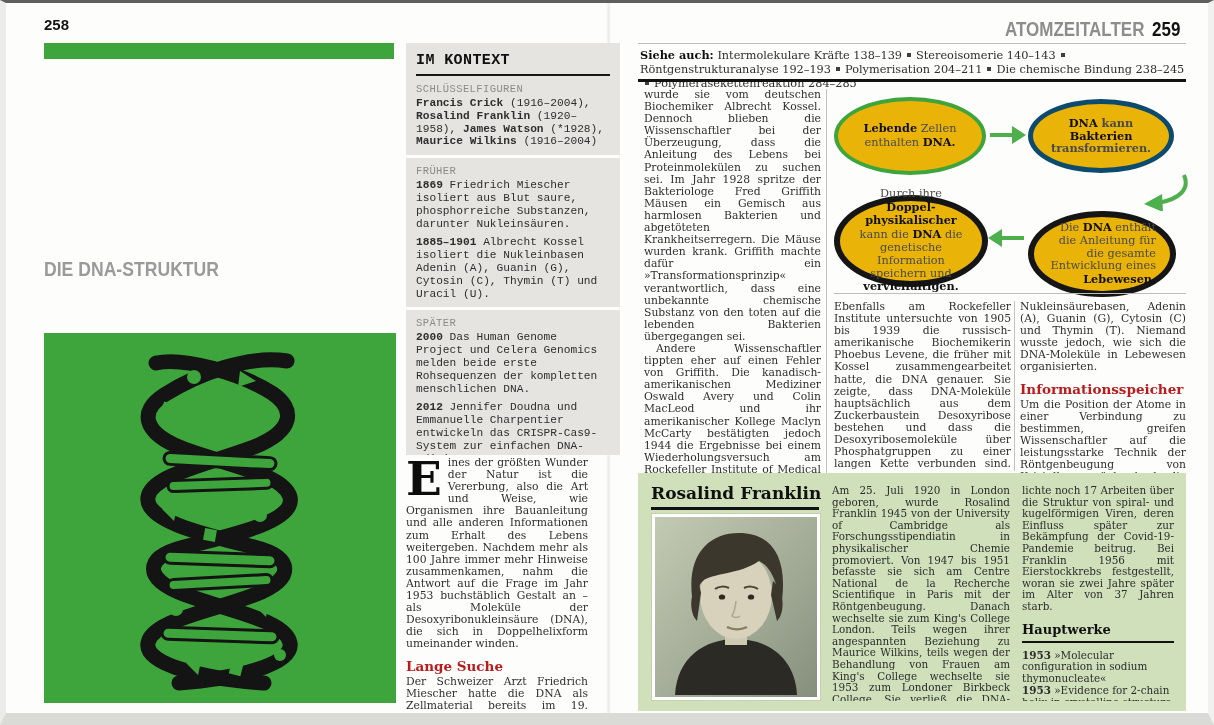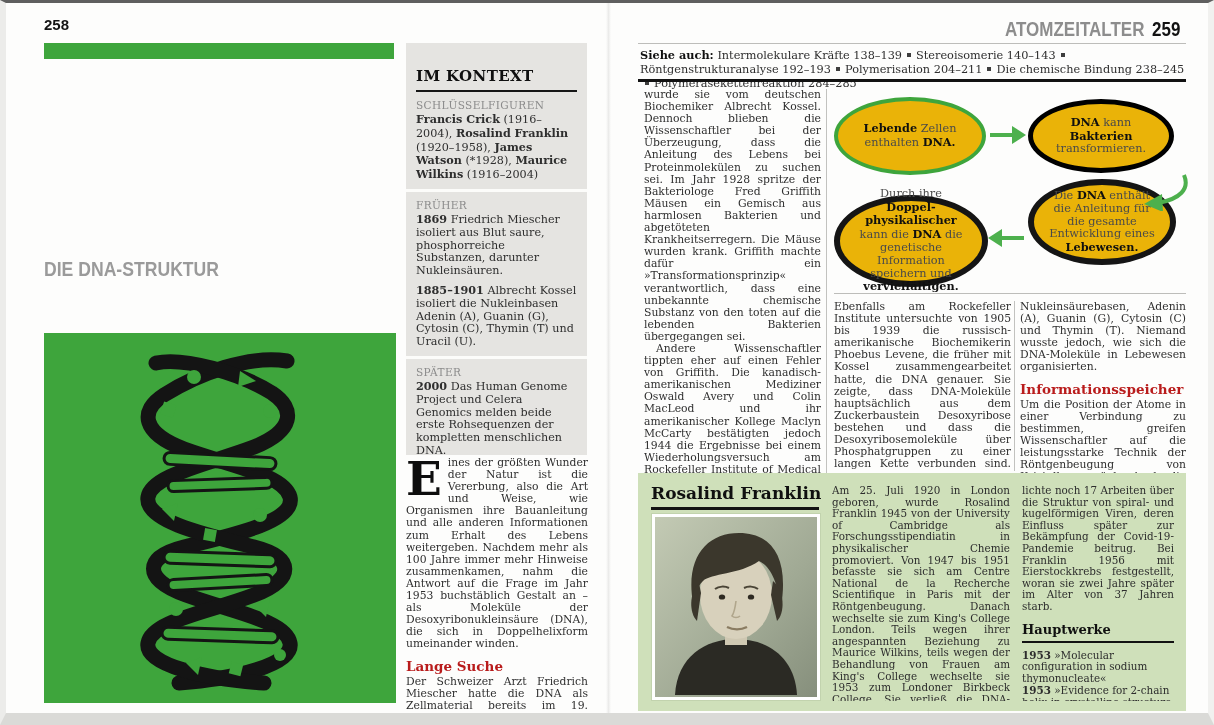--- a/index.html
+++ b/index.html
@@ -20,42 +20,42 @@
   .runhead { font-family:"Liberation Sans", sans-serif; font-weight:bold; font-size:20px;
              transform:scaleX(.85); transform-origin:right top; white-space:nowrap; }
   .runhead .grey { color:#8d8d8d; } .runhead .blk { color:#121212; margin-left:9px; }
 
   .body-txt { font-size:10.8px; line-height:12.1px; color:#2f2f2f; text-align:justify; }
   .subhead { font-size:13.5px; font-weight:bold; color:#b91c1c; margin:7px 0 2px 0; }
   .dropcap { float:left; font-size:47px; line-height:38px; font-weight:bold; color:#0d0d0d; margin:3px 6px 0 0; }
   .indent { text-indent:12px; }
 
   
-  .kbox { left:400px; top:40px; width:181px; height:412px; background:#e5e4e1; padding:24px 10px; overflow:hidden; }
+  .kbox { left:400px; top:40px; width:214px; height:412px; background:#e5e4e1; padding:9px 10px; overflow:hidden;font-family:Liberation Mono, monospace; }
   .ktitle { font-size:15px; font-weight:bold; color:#101010; letter-spacing:.4px; }
   .krule { height:2px; background:#161616; margin:5px 0 7px 0; }
   .ksep { height:3px; background:#fcfcfa; margin:7px -10px; }
   .klabel { font-size:10.5px; color:#8b8b8b; letter-spacing:.4px; margin-bottom:2px; }
   .kentry { font-size:11.2px; line-height:12.8px; color:#2e2e2e; margin-bottom:6px; }
   .kfigs { font-size:11.2px; line-height:12.8px; color:#2e2e2e; }
 
   
   .seealso { font-size:11.3px; line-height:14px; color:#2e2e2e; }
   .seealso b { color:#101010; }
   .ref-sq { display:inline-block; width:4px; height:4px; background:#3e3e3e; margin:0 5px 2px 5px; vertical-align:middle; }
   .hrule-thin { height:1px; background:#bdbdba; }
   .hrule-black { height:3px; background:#121212; }
   .vrule { width:1px; background:#c2c2bf; }
 
   
   .bubble { border-radius:50%; display:flex; align-items:center; justify-content:center;
             text-align:center; font-size:11.3px; line-height:12.8px; color:#4a4a4a; padding:4px 14px; background:#eab308; }
   .bubble b { color:#101010; }
   .b-green { border:4px solid #3ea53c; }
-  .b-black5 { border:5px solid #000000; }
+  .b-black5 { border:5px solid #0c4a6e;font-weight:bold; }
   .b-black6 { border:6px solid #151515; }
 
   
   .fbox { left:632px; top:470px; width:548px; height:238px; background:#cfe0ba; overflow:hidden; }
   .fhead { font-size:17px; font-weight:bold; color:#101010; }
   .fhead-rule { width:168px; height:3px; background:#121212; margin-top:4px; }
   .ftxt { font-size:10.4px; line-height:11.6px; color:#2d2d2d; text-align:justify; }
   .fworks { font-size:10.4px; line-height:11.8px; color:#2d2d2d; }
   .fworkhead { font-size:13px; font-weight:bold; color:#101010; margin-top:9px; }
   .fwork-rule { height:2px; background:#121212; margin:4px 0 7px 0; }
@@ -145,21 +145,21 @@
 
   <div class="abs bubble b-green" style="left:828px; top:94px; width:152px; height:78px;">
     <div><b>Lebende</b><span> Zellen enthalten </span><b>DNA.</b></div>
   </div>
   <div class="abs bubble b-black5" style="left:1022px; top:96px; width:146px; height:74px;">
     <div><b>DNA</b><span> kann </span><b>Bakterien</b><span> transformieren.</span></div>
   </div>
   <div class="abs bubble b-black6" style="left:828px; top:192px; width:154px; height:92px;">
     <div><span>Durch ihre </span><b>Doppel­physikalischer</b><span> kann die </span><b>DNA</b><span> die genetische Information speichern und </span><b>vervielfältigen.</b></div>
   </div>
-  <div class="abs bubble b-black6" style="left:1022px; top:176px; width:148px; height:86px;">
+  <div class="abs bubble b-black6" style="left:1022px; top:208px; width:148px; height:86px;text-align:right;">
     <div><span>Die </span><b>DNA</b><span> enthält die Anleitung für die gesamte Entwicklung eines </span><b>Lebewesen.</b></div>
   </div>
   <svg class="abs" style="left:982px; top:121px;" width="38" height="22">
     <line x1="2" y1="11" x2="26" y2="11" stroke="#4db04d" stroke-width="4"></line>
     <polygon points="24,2 38,11 24,20" fill="#4db04d"></polygon>
   </svg>
   <svg class="abs" style="left:1126px; top:170px;" width="58" height="38">
     <path d="M 52,2 C 58,16 48,26 26,30" fill="none" stroke="#4db04d" stroke-width="4"></path>
     <polygon points="30,21 12,31 31,39" fill="#4db04d"></polygon>
   </svg>

